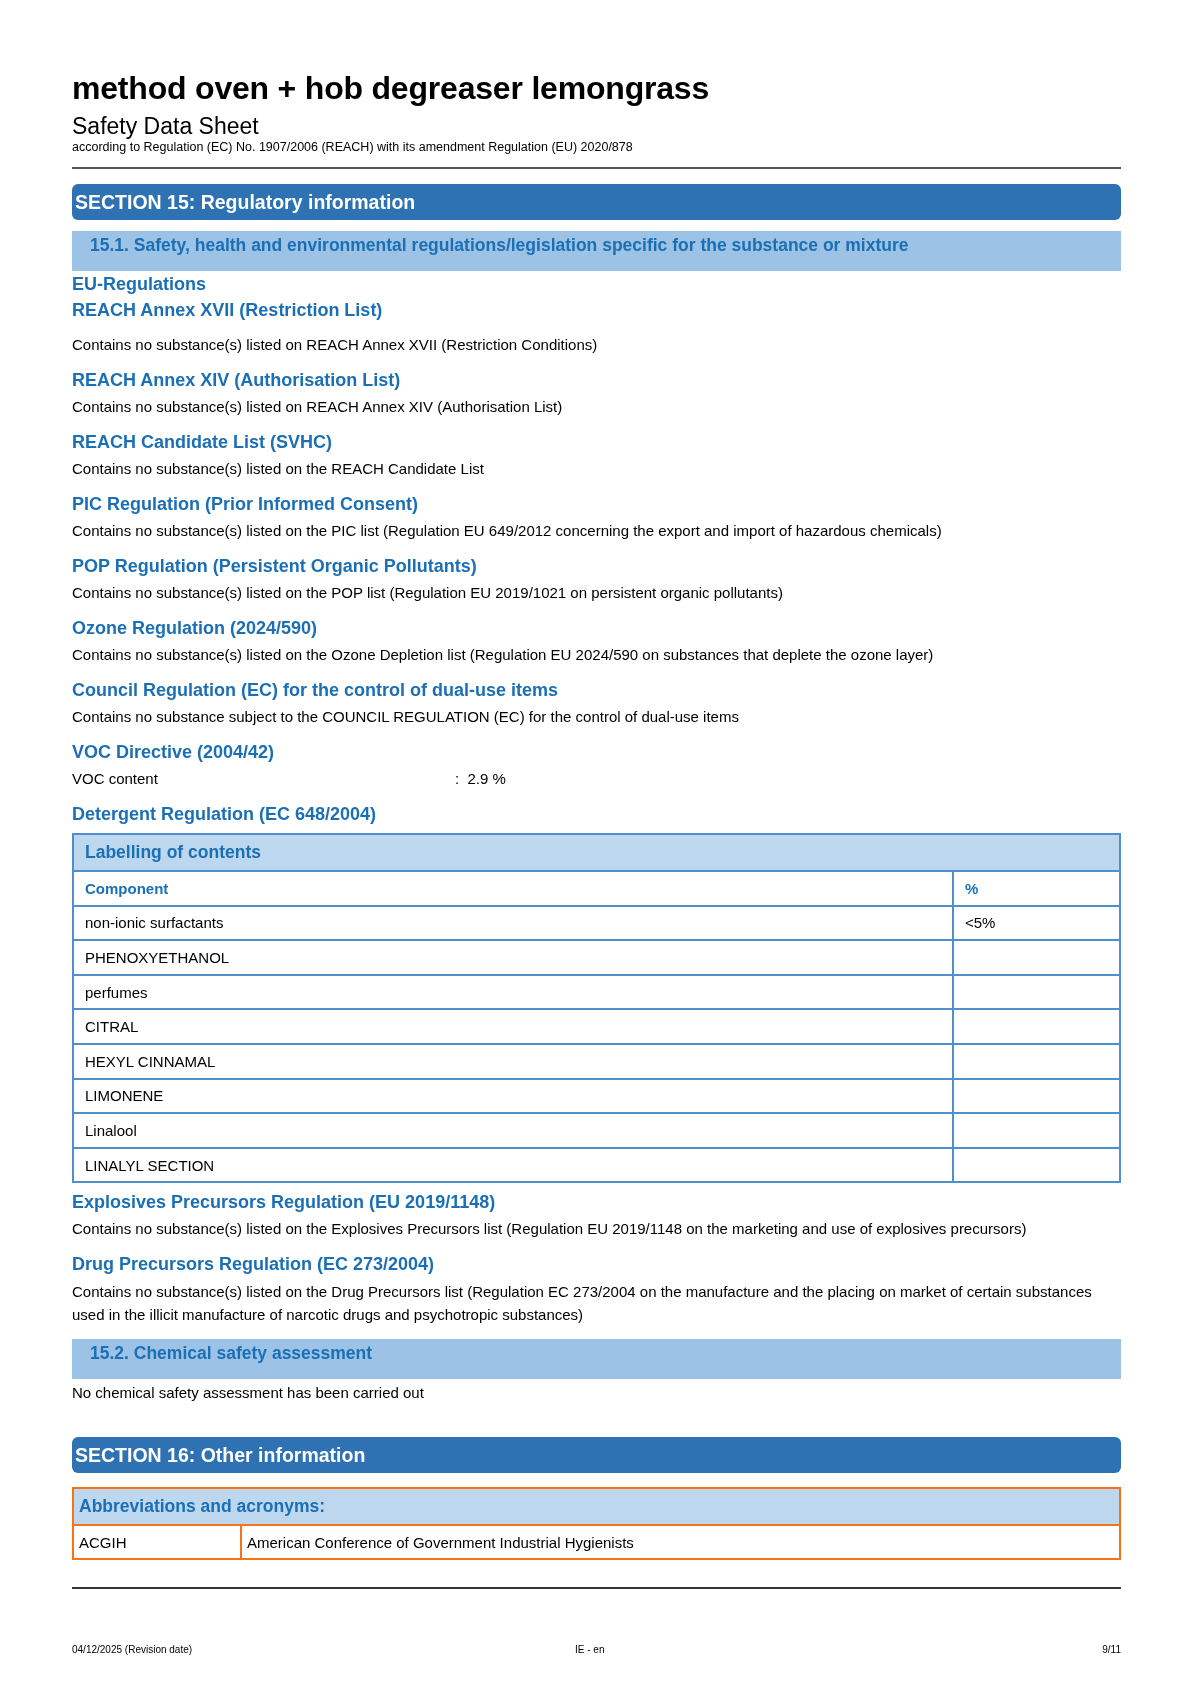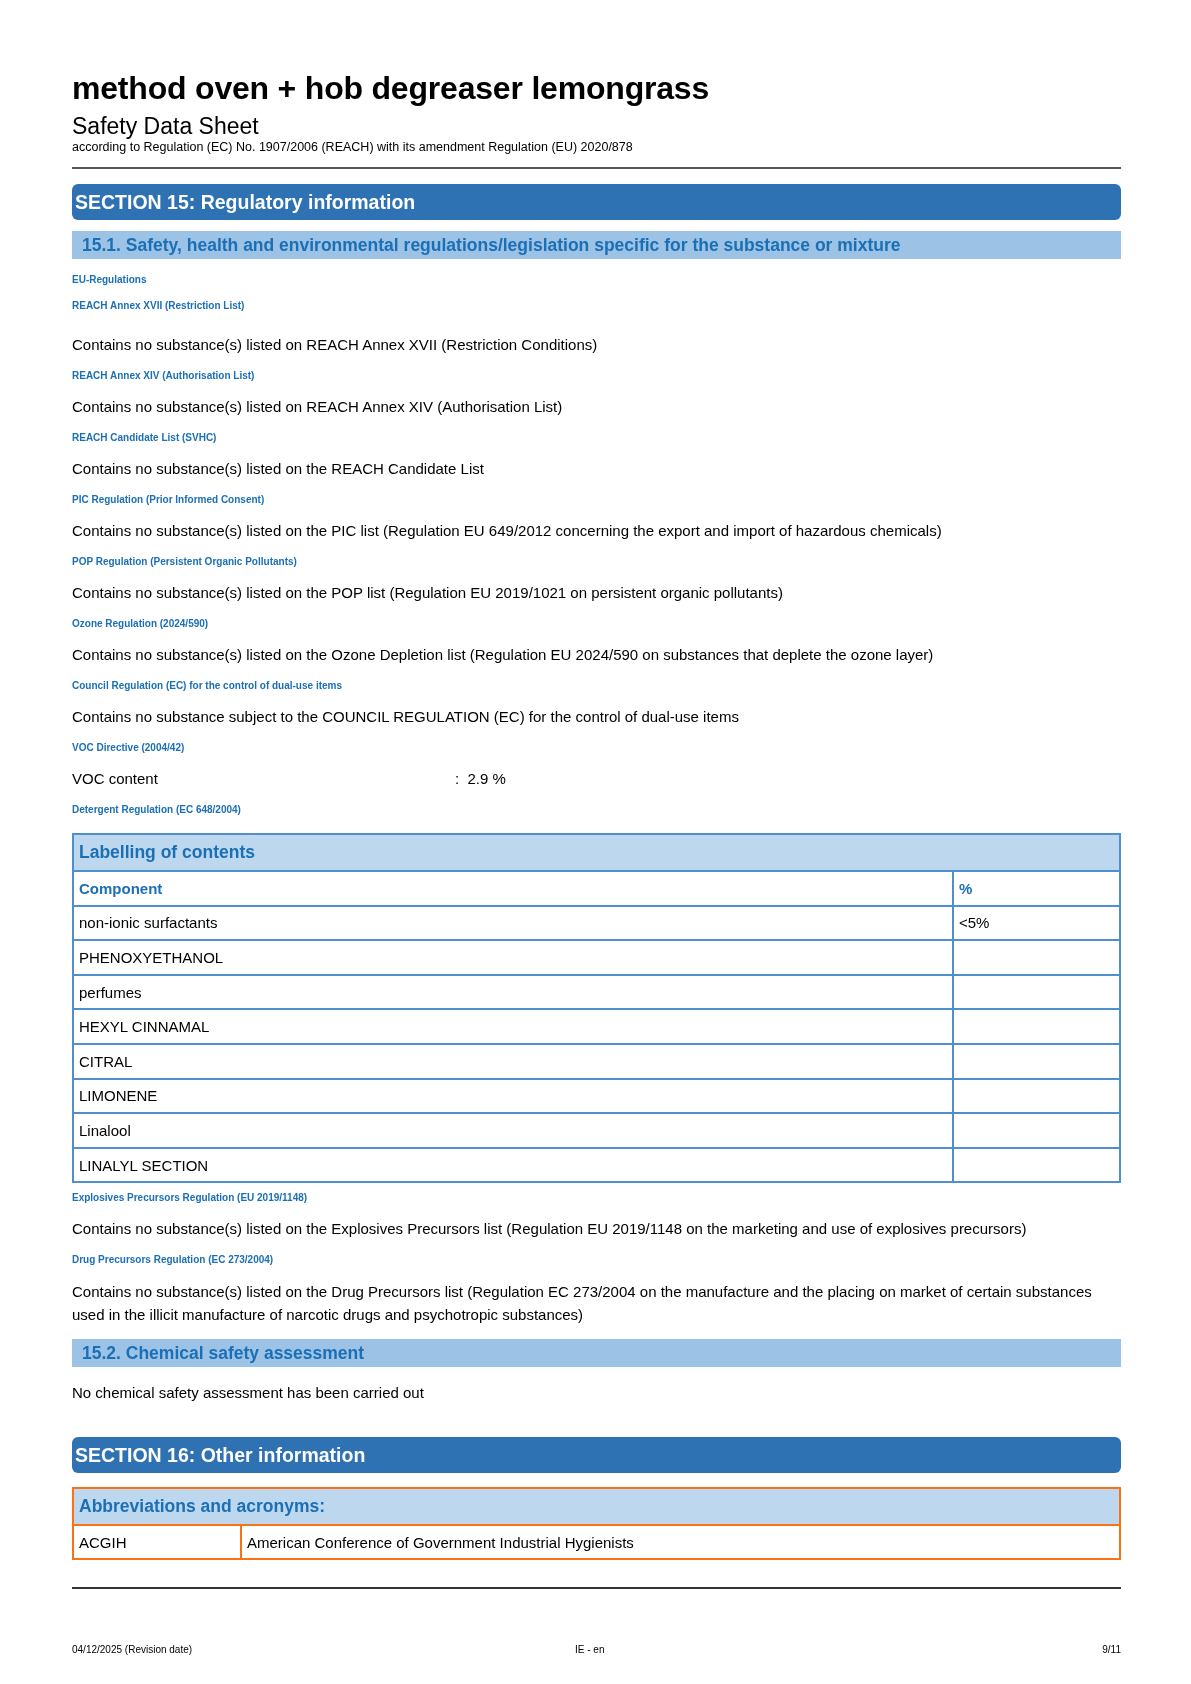--- a/index.html
+++ b/index.html
@@ -5,28 +5,28 @@
   * { box-sizing: border-box; margin: 0; padding: 0; }
   html, body { width: 1191px; height: 1684px; background: #ffffff; }
   body { position: relative; font-family: "Liberation Sans", sans-serif; color: #000; }
   .page { position: absolute; left: 72px; top: 0; width: 1049px; }
   .title { position: absolute; left: 0; top: 70px; font-size: 32px; font-weight: bold; letter-spacing: -0.2px; white-space: nowrap; }
   .subtitle { position: absolute; left: 0; top: 113px; font-size: 23px; white-space: nowrap; }
   .regline { position: absolute; left: 0; top: 140px; font-size: 12.5px; white-space: nowrap; }
   .hr-top { position: absolute; left: 0; top: 167px; width: 1049px; height: 2px; background: #555; }
 
   .sec { position: absolute; left: 0; width: 1049px; height: 36px; background: #2e72b4; color: #fff; font-weight: bold; font-size: 19.5px; padding-left: 3px; line-height: 36px; border-radius: 6px; }
-  .sub { position: absolute; left: 0; width: 1049px; height: 28px; background: #9cc3e6; color: #1b6fb5; font-weight: bold; font-size: 17.5px; padding-left: 10px; line-height: 29px; }
-  .h { position: absolute; left: 0; font-size: 10px; font-weight: bold; color: #1b6fb5; white-space: nowrap; }
+  .sub { position: absolute; left: 0; width: 1049px; height: 40px; background: #9cc3e6; color: #1b6fb5; font-weight: bold; font-size: 17.5px; padding-left: 18px; line-height: 29px; }
+  .h { position: absolute; left: 0; font-size: 18px; font-weight: bold; color: #1b6fb5; white-space: nowrap; }
   .t { position: absolute; left: 0; font-size: 15px; white-space: nowrap; }
   .t2 { position: absolute; left: 0; font-size: 15px; line-height: 23px; width: 1049px; }
   .voc-colon { position: absolute; left: 383px; font-size: 15px; white-space: nowrap; }
 
   table.lab { position: absolute; left: 0; top: 833px; width: 1049px; border-collapse: collapse; font-size: 15px; }
-  table.lab td, table.lab th { border: 2px solid #4f8fcd; height: 34.6px; padding: 0 5px; text-align: left; vertical-align: middle; }
+  table.lab td, table.lab th { border: 2px solid #4f8fcd; height: 34.6px; padding: 0 11px; text-align: left; vertical-align: middle; }
   table.lab th.cap { background: #bdd7ef; color: #1b6fb5; font-size: 17.5px; font-weight: bold; height: 37px; }
   table.lab th.colh { color: #1b6fb5; font-weight: bold; background: #fff; }
   table.lab td.c1 { width: 880px; }
 
   table.abbr { position: absolute; left: 0; top: 1487px; width: 1049px; border-collapse: collapse; font-size: 15px; }
   table.abbr td, table.abbr th { border: 2px solid #f97316; padding: 0 5px; text-align: left; vertical-align: middle; }
   table.abbr th.cap { background: #bdd7ef; color: #1b6fb5; font-size: 17.5px; font-weight: bold; height: 37px; }
   table.abbr td { height: 34px; }
   table.abbr td.a1 { width: 168px; }
 
@@ -85,25 +85,25 @@
     </tr>
     <tr>
       <td class="c1">PHENOXYETHANOL</td>
       <td></td>
     </tr>
     <tr>
       <td class="c1">perfumes</td>
       <td></td>
     </tr>
     <tr>
-      <td class="c1">HEXYL CINNAMAL</td>
+      <td class="c1">CITRAL</td>
       <td></td>
     </tr>
     <tr>
-      <td class="c1">CITRAL</td>
+      <td class="c1">HEXYL CINNAMAL</td>
       <td></td>
     </tr>
     <tr>
       <td class="c1">LIMONENE</td>
       <td></td>
     </tr>
     <tr>
       <td class="c1">Linalool</td>
       <td></td>
     </tr>

